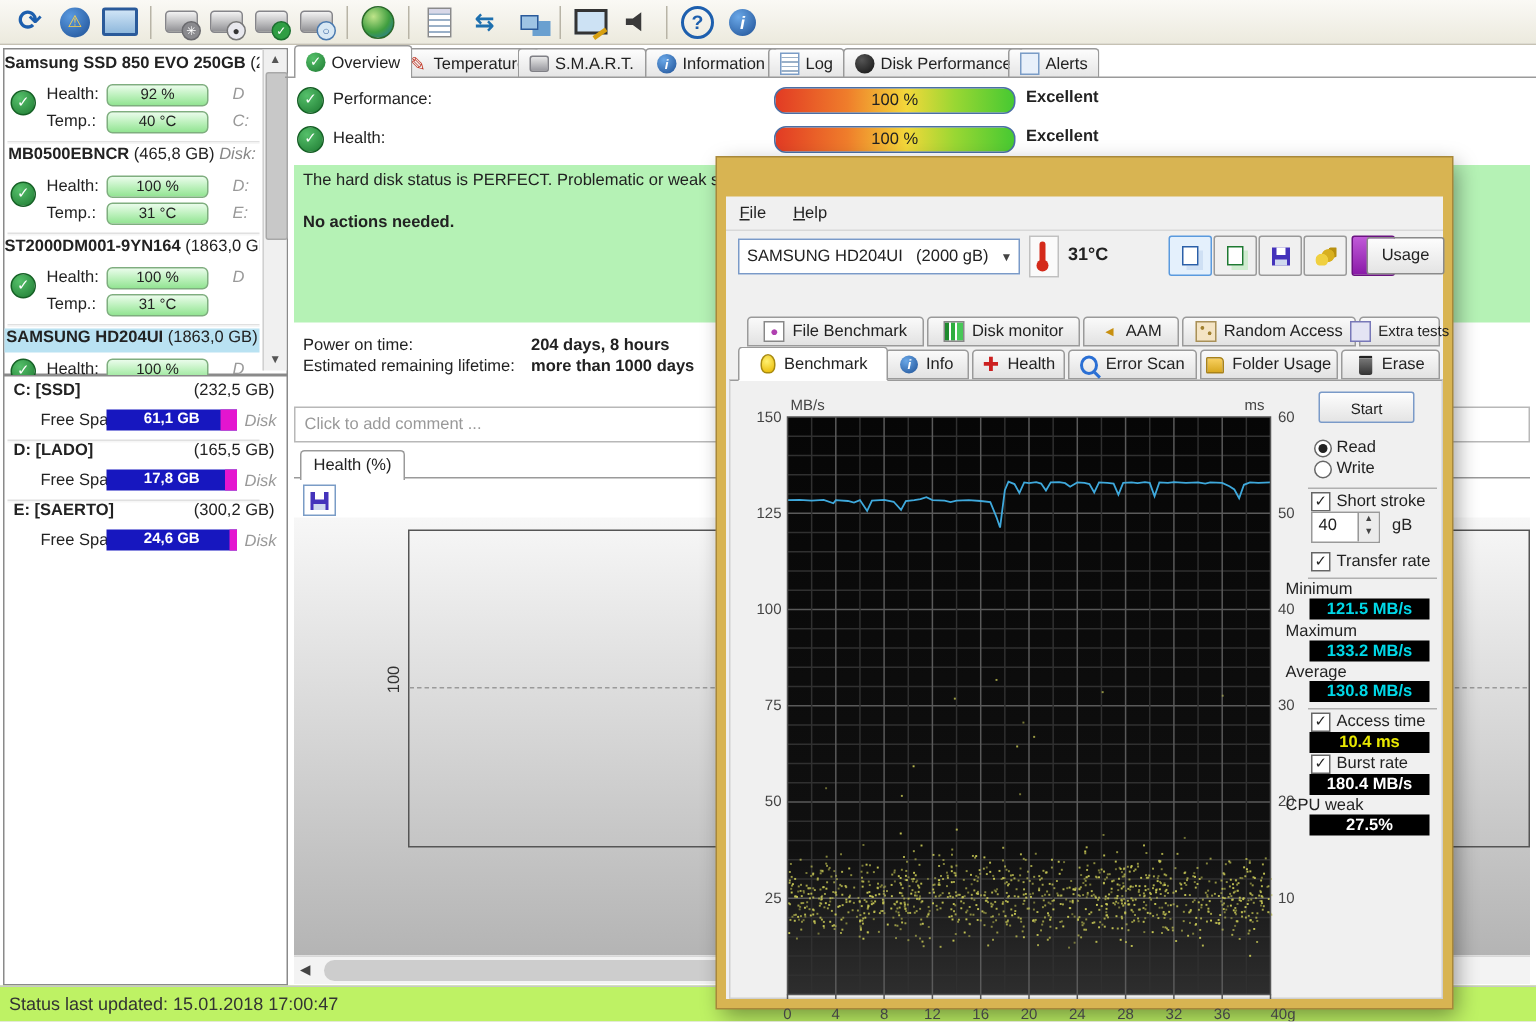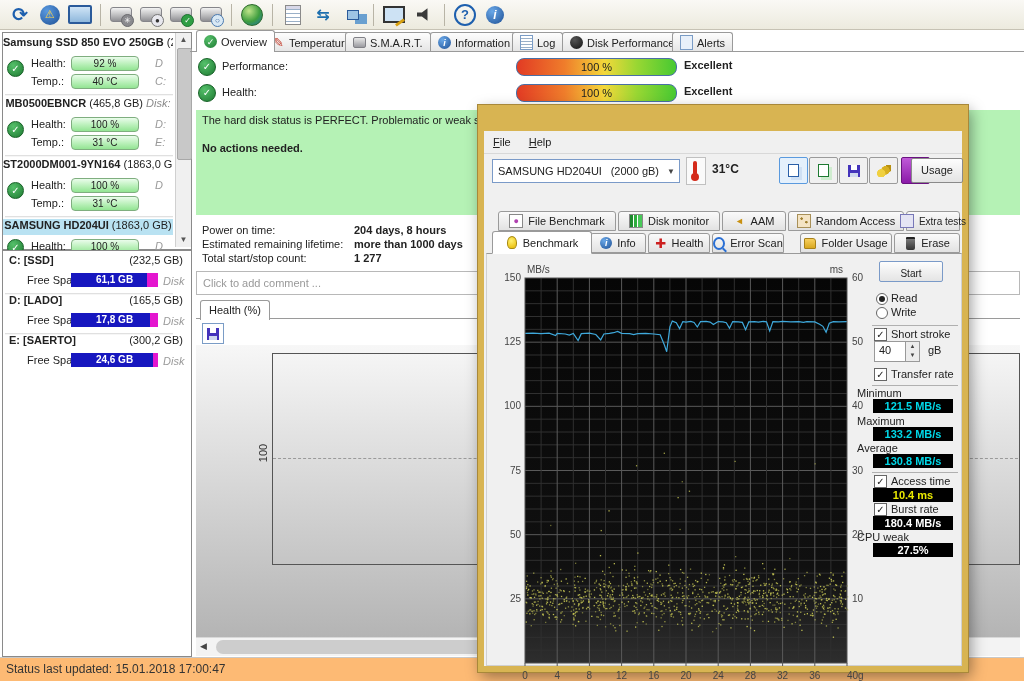--- a/index.html
+++ b/index.html
@@ -79,21 +79,21 @@
   .flp{width:12px;height:12px;background:#4433bb;position:relative;}
   .flp::after{content:"";position:absolute;left:3px;top:0;width:6px;height:5px;background:#fff;}
   .flp::before{content:"";position:absolute;left:2px;bottom:0;width:8px;height:4px;background:#cfd8ee;}
   #hchart{left:196px;top:345px;width:824px;height:292px;background:linear-gradient(#f7f7f7,#b4b4b4);}
   #hplot{left:76px;top:8px;width:746px;height:210px;border:1px solid #555;}
   #hdash{left:77px;top:113px;width:745px;border-top:1px dashed #9a9a9a;}
   #hlabel{left:58px;top:102px;transform:rotate(-90deg);transform-origin:center;color:#333;}
   #hscroll{left:196px;top:637px;width:824px;height:18px;background:#f3f3f3;border-top:1px solid #d8d8d8;}
   #hthumb{position:absolute;left:20px;top:2px;width:430px;height:14px;background:#cdcdcd;border-radius:7px;}
   .harr{position:absolute;left:4px;top:3px;color:#444;font-size:9px;}
-  #statusbar{left:0;top:657px;width:1024px;height:24px;background:#fdba74;border-top:1px solid #c8c8c8;line-height:23px;padding-left:6px;box-sizing:border-box;font-size:12px;color:#333;}
+  #statusbar{left:0;top:657px;width:1024px;height:24px;background:#bef264;border-top:1px solid #c8c8c8;line-height:23px;padding-left:6px;box-sizing:border-box;font-size:12px;color:#333;}
   
   #hdtune{left:478px;top:105px;width:490px;height:567px;background:#d8b452;box-shadow:0 0 0 1px #a8883a,3px 5px 14px rgba(0,0,0,.4);z-index:10;}
   #httitle{position:absolute;left:0;top:0;width:100%;height:26px;display:flex;align-items:center;}
   #httitle .ttl{flex:1;text-align:center;color:#4a4534;font-size:13px;}
   .capbtn{width:26px;height:20px;display:flex;align-items:center;justify-content:center;color:#4a4534;font-size:12px;}
   #htclose{width:30px;height:22px;background:#c75050;color:#fff;font-size:12px;display:flex;align-items:center;justify-content:center;margin-right:4px;border-radius:2px;}
   .appico{width:13px;height:13px;border-radius:50%;background:radial-gradient(circle at 35% 30%,#9a9a9a,#1a1a1a);margin:0 6px;}
   #htclient{position:absolute;left:6px;top:26px;width:478px;height:535px;background:#f0f0f0;}
   #htmenu{position:absolute;left:0;top:0;width:100%;height:22px;border-bottom:1px solid #d8d8d8;display:flex;align-items:center;}
   .mitem{padding:0 9px;}
@@ -356,21 +356,20 @@
     <span class="exc">Excellent</span>
   </div>
 
   <div id="greenbox" class="abs">
     <div style="white-space:nowrap">The hard disk status is PERFECT. Problematic or weak sectors were not found.</div>
     <div style="margin-top:16px;font-weight:bold">No actions needed.</div>
   </div>
 
   <div class="inforow" style="top:224px"><span>Power on time:</span><b>204 days, 8 hours</b></div>
   <div class="inforow" style="top:238px"><span>Estimated remaining lifetime:</span><b>more than 1000 days</b></div>
-  <div class="inforow" style="top:252px"><span>Total start/stop count:</span><b>1 277</b></div>
 
   <div id="comment" class="abs">Click to add comment ...</div>
 
   <div id="healthtab" class="abs">Health (%)</div>
   <div id="healthline" class="abs"></div>
   <div id="savebtn" class="abs">
       <span class="flp"></span>
     </div>
 
   <div id="hchart" class="abs">
@@ -447,21 +446,21 @@
           <span>Benchmark</span>
         </div>
       <div class="httab" style="left:106px;top:102px;width:56px">
           <span class="hti hti-info">i</span>
           <span>Info</span>
         </div>
       <div class="httab" style="left:164px;top:102px;width:62px">
           <span class="hti hti-health">✚</span>
           <span>Health</span>
         </div>
-      <div class="httab" style="left:228px;top:102px;width:72px">
+      <div class="httab" style="left:228px;top:102px;width:86px">
           <span class="hti">
             <span class="hti-scan"></span>
           </span>
           <span>Error Scan</span>
         </div>
       <div class="httab" style="left:316px;top:102px;width:92px">
           <span class="hti">
             <span class="hti-folder"></span>
           </span>
           <span>Folder Usage</span>

